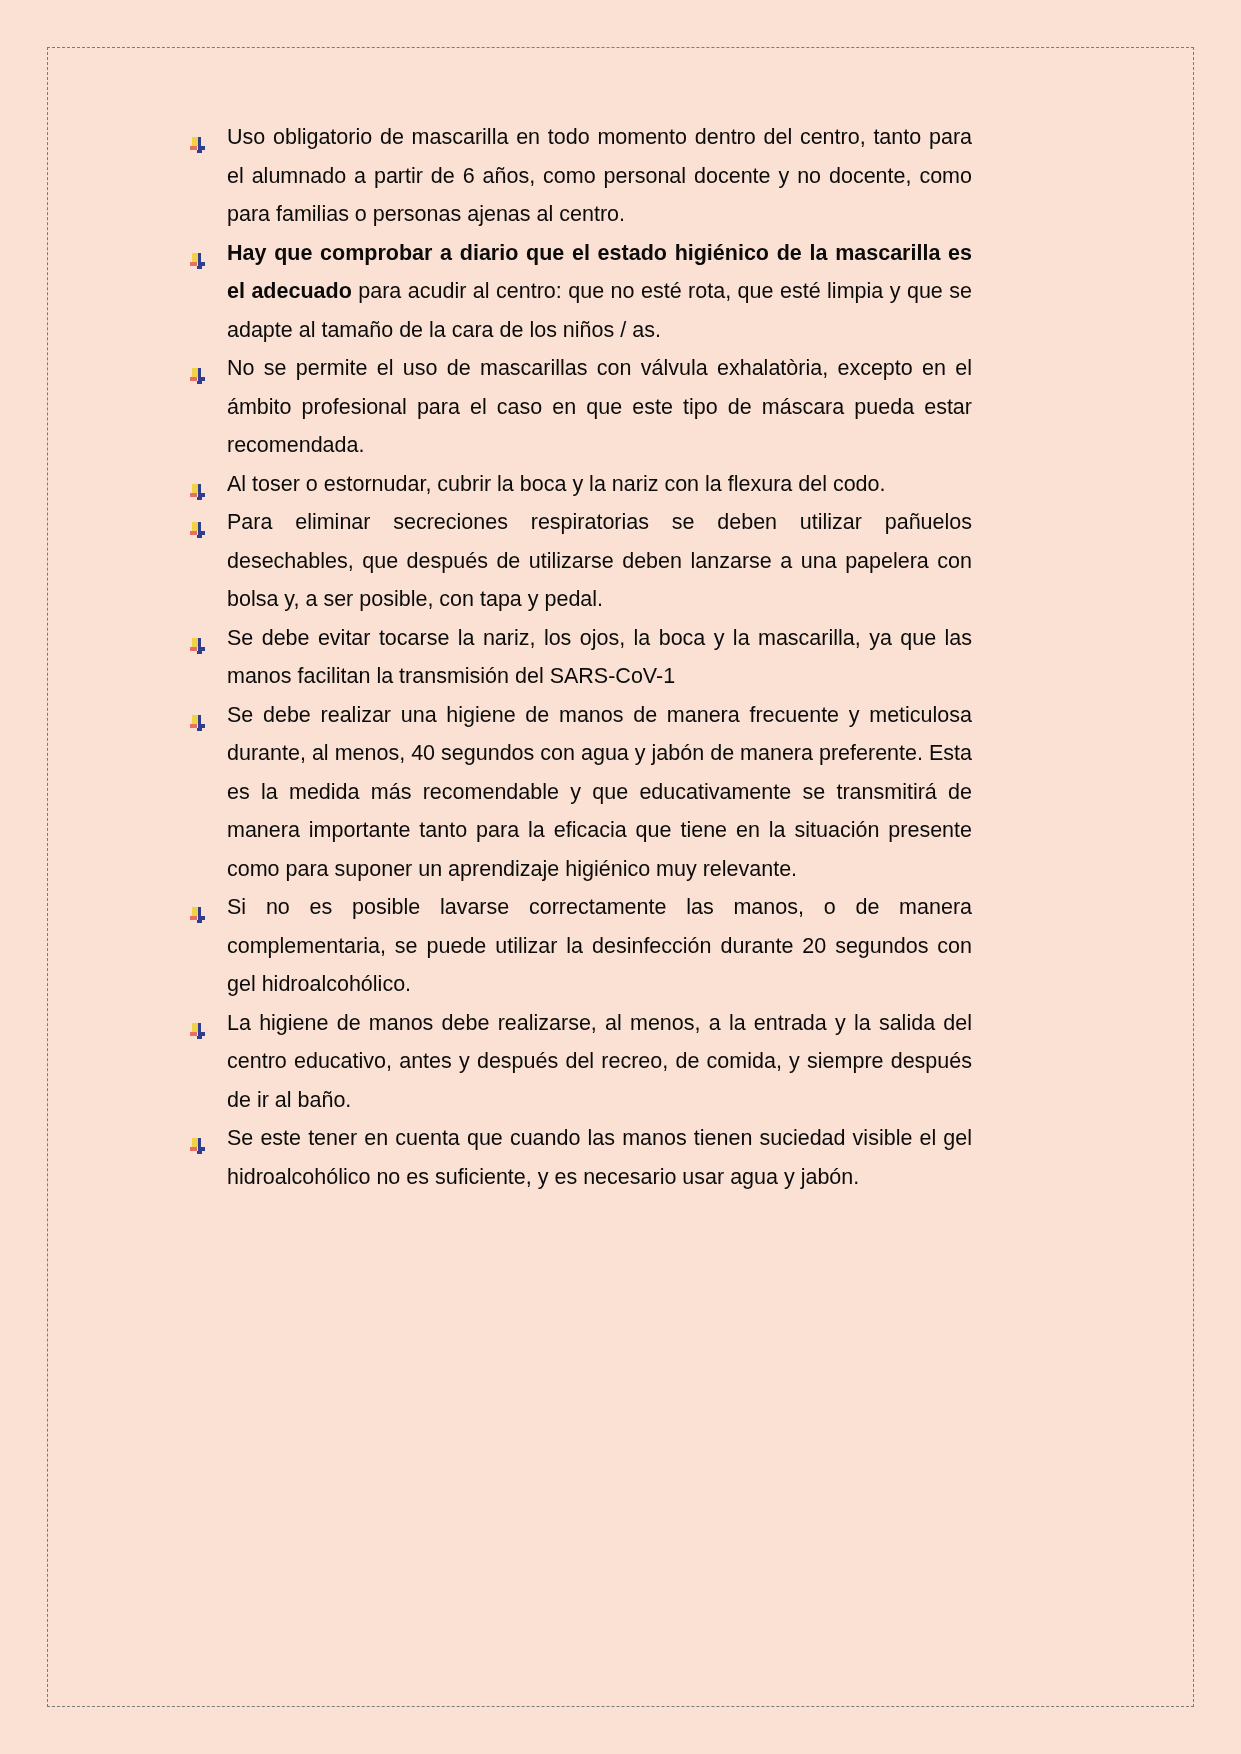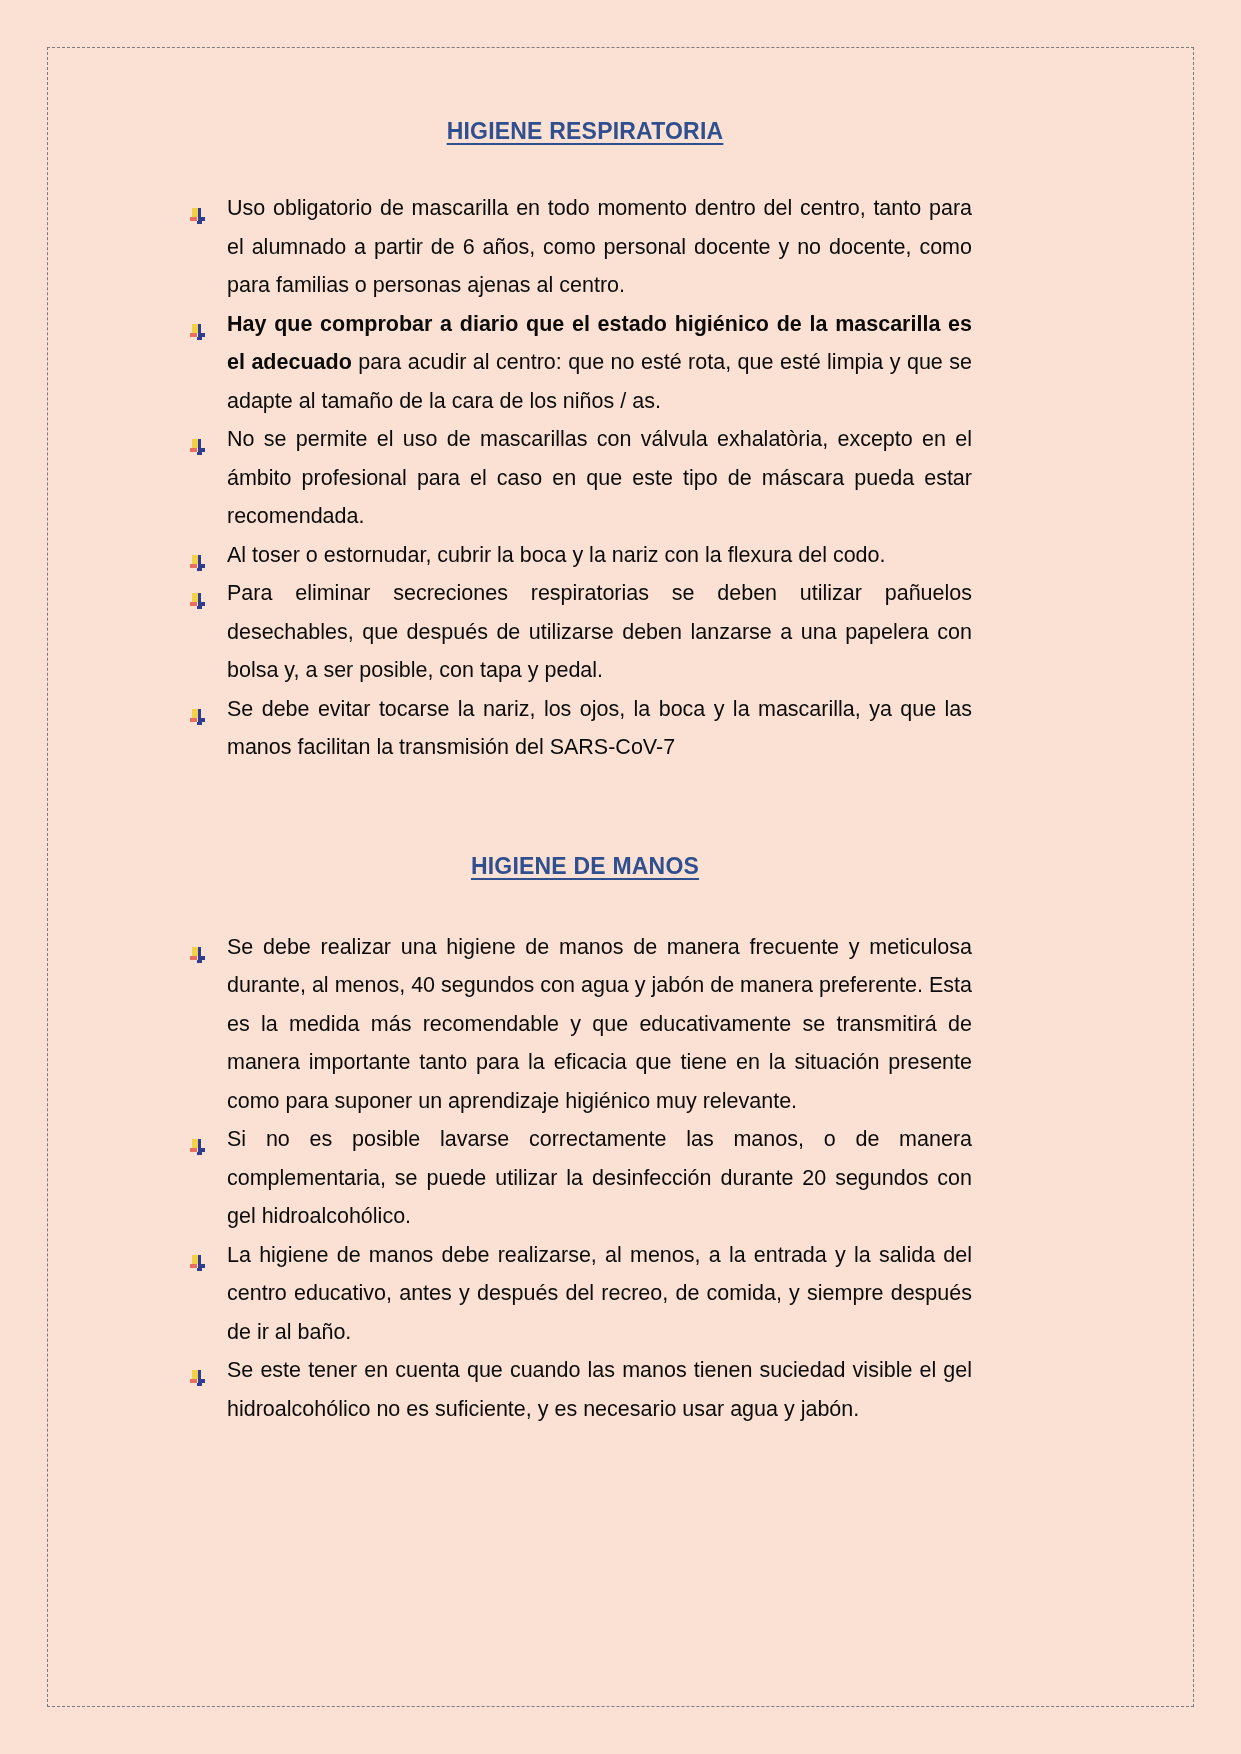--- a/index.html
+++ b/index.html
@@ -90,23 +90,20 @@
 </style>
 </head>
 <body>
 
 <div class="page">
 
   <div class="page-border"></div>
 
   <div class="content">
 
-    <div class="heading-1-wrap">
-      <h2 class="section-heading"><span>HIGIENE RESPIRATORIA</span></h2>
-    </div>
 
     <ul class="bullets" id="list-0">
         <li>
           <span class="bullet-icon"><svg viewBox="0 0 17 18" width="17" height="18" aria-hidden="true">
               <rect x="2" y="1" width="6" height="9" fill="#f2d14a"></rect>
               <rect x="0" y="10" width="7" height="4" fill="#e8705f"></rect>
               <rect x="8" y="1" width="3" height="16" fill="#2f3d8f"></rect>
               <rect x="8" y="10" width="7" height="4" fill="#2f3d8f"></rect>
               <rect x="7" y="14" width="5" height="3" fill="#2f3d8f"></rect>
             </svg></span>
@@ -153,27 +150,24 @@
           <span class="para-text"><span>Para eliminar secreciones respiratorias se deben utilizar pañuelos desechables, que después de utilizarse deben lanzarse a una papelera con bolsa y, a ser posible, con tapa y pedal.</span></span>
         </li>
         <li>
           <span class="bullet-icon"><svg viewBox="0 0 17 18" width="17" height="18" aria-hidden="true">
               <rect x="2" y="1" width="6" height="9" fill="#f2d14a"></rect>
               <rect x="0" y="10" width="7" height="4" fill="#e8705f"></rect>
               <rect x="8" y="1" width="3" height="16" fill="#2f3d8f"></rect>
               <rect x="8" y="10" width="7" height="4" fill="#2f3d8f"></rect>
               <rect x="7" y="14" width="5" height="3" fill="#2f3d8f"></rect>
             </svg></span>
-          <span class="para-text"><span>Se debe evitar tocarse la nariz, los ojos, la boca y la mascarilla, ya que las manos facilitan la transmisión del SARS-CoV-7</span></span>
+          <span class="para-text"><span>Se debe evitar tocarse la nariz, los ojos, la boca y la mascarilla, ya que las manos facilitan la transmisión del SARS-CoV-1</span></span>
         </li>
       </ul>
 
-    <div class="heading-2-wrap">
-      <h2 class="section-heading"><span>HIGIENE DE MANOS</span></h2>
-    </div>
 
     <ul class="bullets" id="list-1">
         <li>
           <span class="bullet-icon"><svg viewBox="0 0 17 18" width="17" height="18" aria-hidden="true">
               <rect x="2" y="1" width="6" height="9" fill="#f2d14a"></rect>
               <rect x="0" y="10" width="7" height="4" fill="#e8705f"></rect>
               <rect x="8" y="1" width="3" height="16" fill="#2f3d8f"></rect>
               <rect x="8" y="10" width="7" height="4" fill="#2f3d8f"></rect>
               <rect x="7" y="14" width="5" height="3" fill="#2f3d8f"></rect>
             </svg></span>

